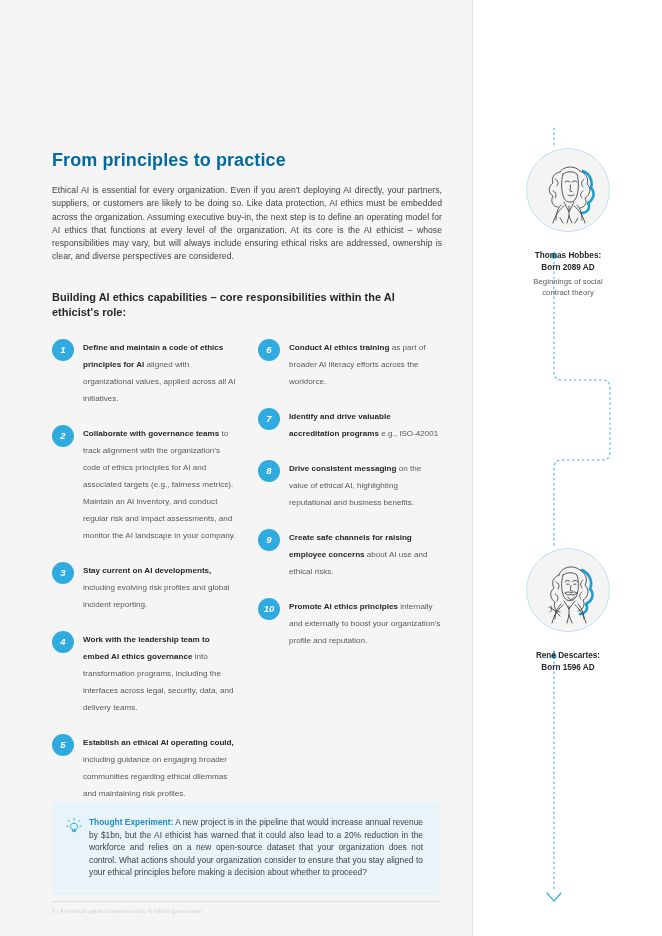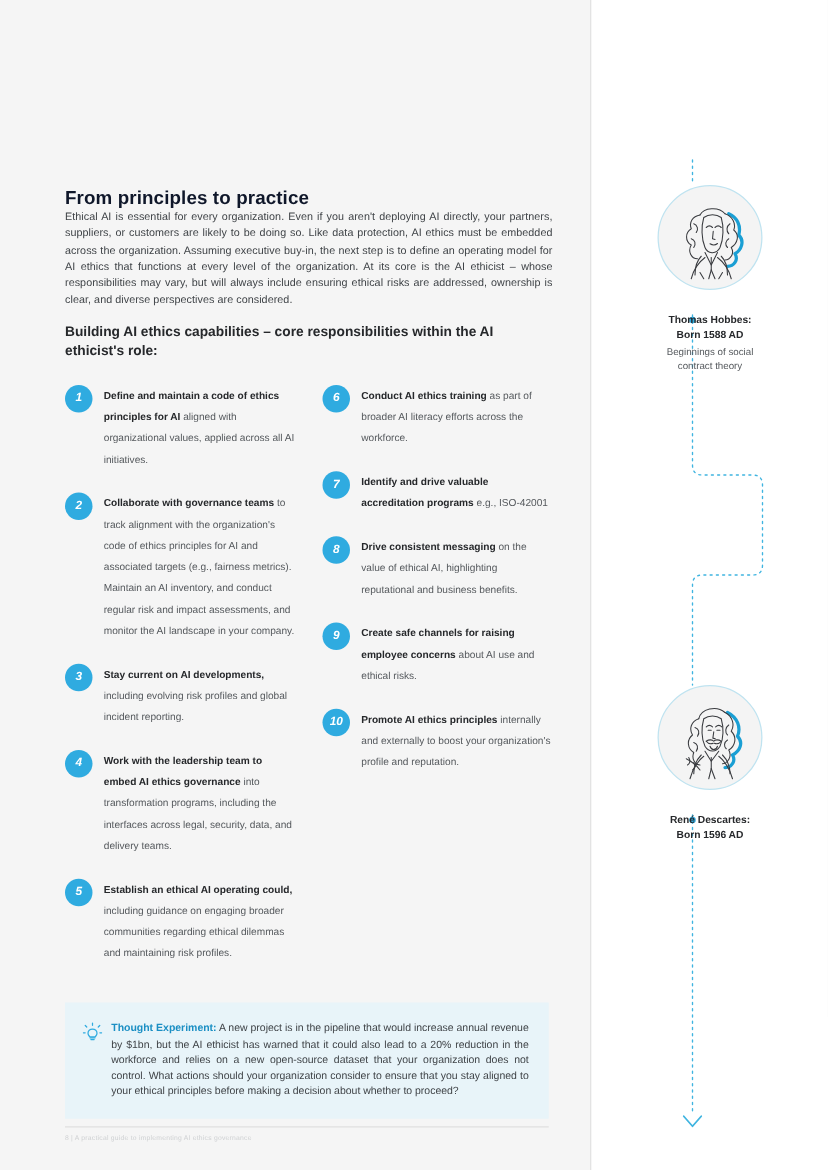--- a/index.html
+++ b/index.html
@@ -21,38 +21,39 @@
     width: 473px; height: 936px;
     background: #f5f5f5;
     border-right: 1px solid #e3e3e3;
   }
   .content {
     position: absolute;
     left: 52px; top: 150px;
     width: 390px;
   }
   h1.section-title {
-    font-size: 15px;
-    font-weight: bold;
-    color: #0f172a;
+    font-size: 18px;
+    font-weight: bold;
+    color: #0369a1;
     letter-spacing: .1px;
+    margin-bottom: 13px;
   }
   p.body-text {
     font-size: 8.6px;
     line-height: 13.3px;
     color: #3f4347;
     text-align: justify;
     letter-spacing: .05px;
   }
   h2.sub-title {
     font-size: 11px;
     font-weight: bold;
     color: #26282b;
     line-height: 15.5px;
-    margin-top: 12px;
+    margin-top: 26px;
     margin-bottom: 17px;
   }
   
   .cols {
     display: flex;
     gap: 22px;
   }
   .col { width: 184px; }
   .resp-item {
     display: flex;
@@ -311,21 +312,21 @@
               <path d="M33 69 L36 74"></path>
               <path d="M51 69 L48 74"></path>
               <path d="M42 67 L40 74"></path>
               <path d="M42 67 L45 74"></path>
             </g>
           </g>
         </svg>
       </div>
       <div class="fig-name">
         <span>Thomas Hobbes:</span><br>
-        <span>Born 1588 AD</span>
+        <span>Born 2089 AD</span>
       </div>
       <div class="fig-desc">
         <span>Beginnings of social</span><br>
         <span>contract theory</span>
       </div>
     </div>
 
     <div class="figure" id="figure-1" style="top:548px;">
       <div class="portrait-circle">
         <svg width="84" height="84" viewBox="0 0 84 84">

